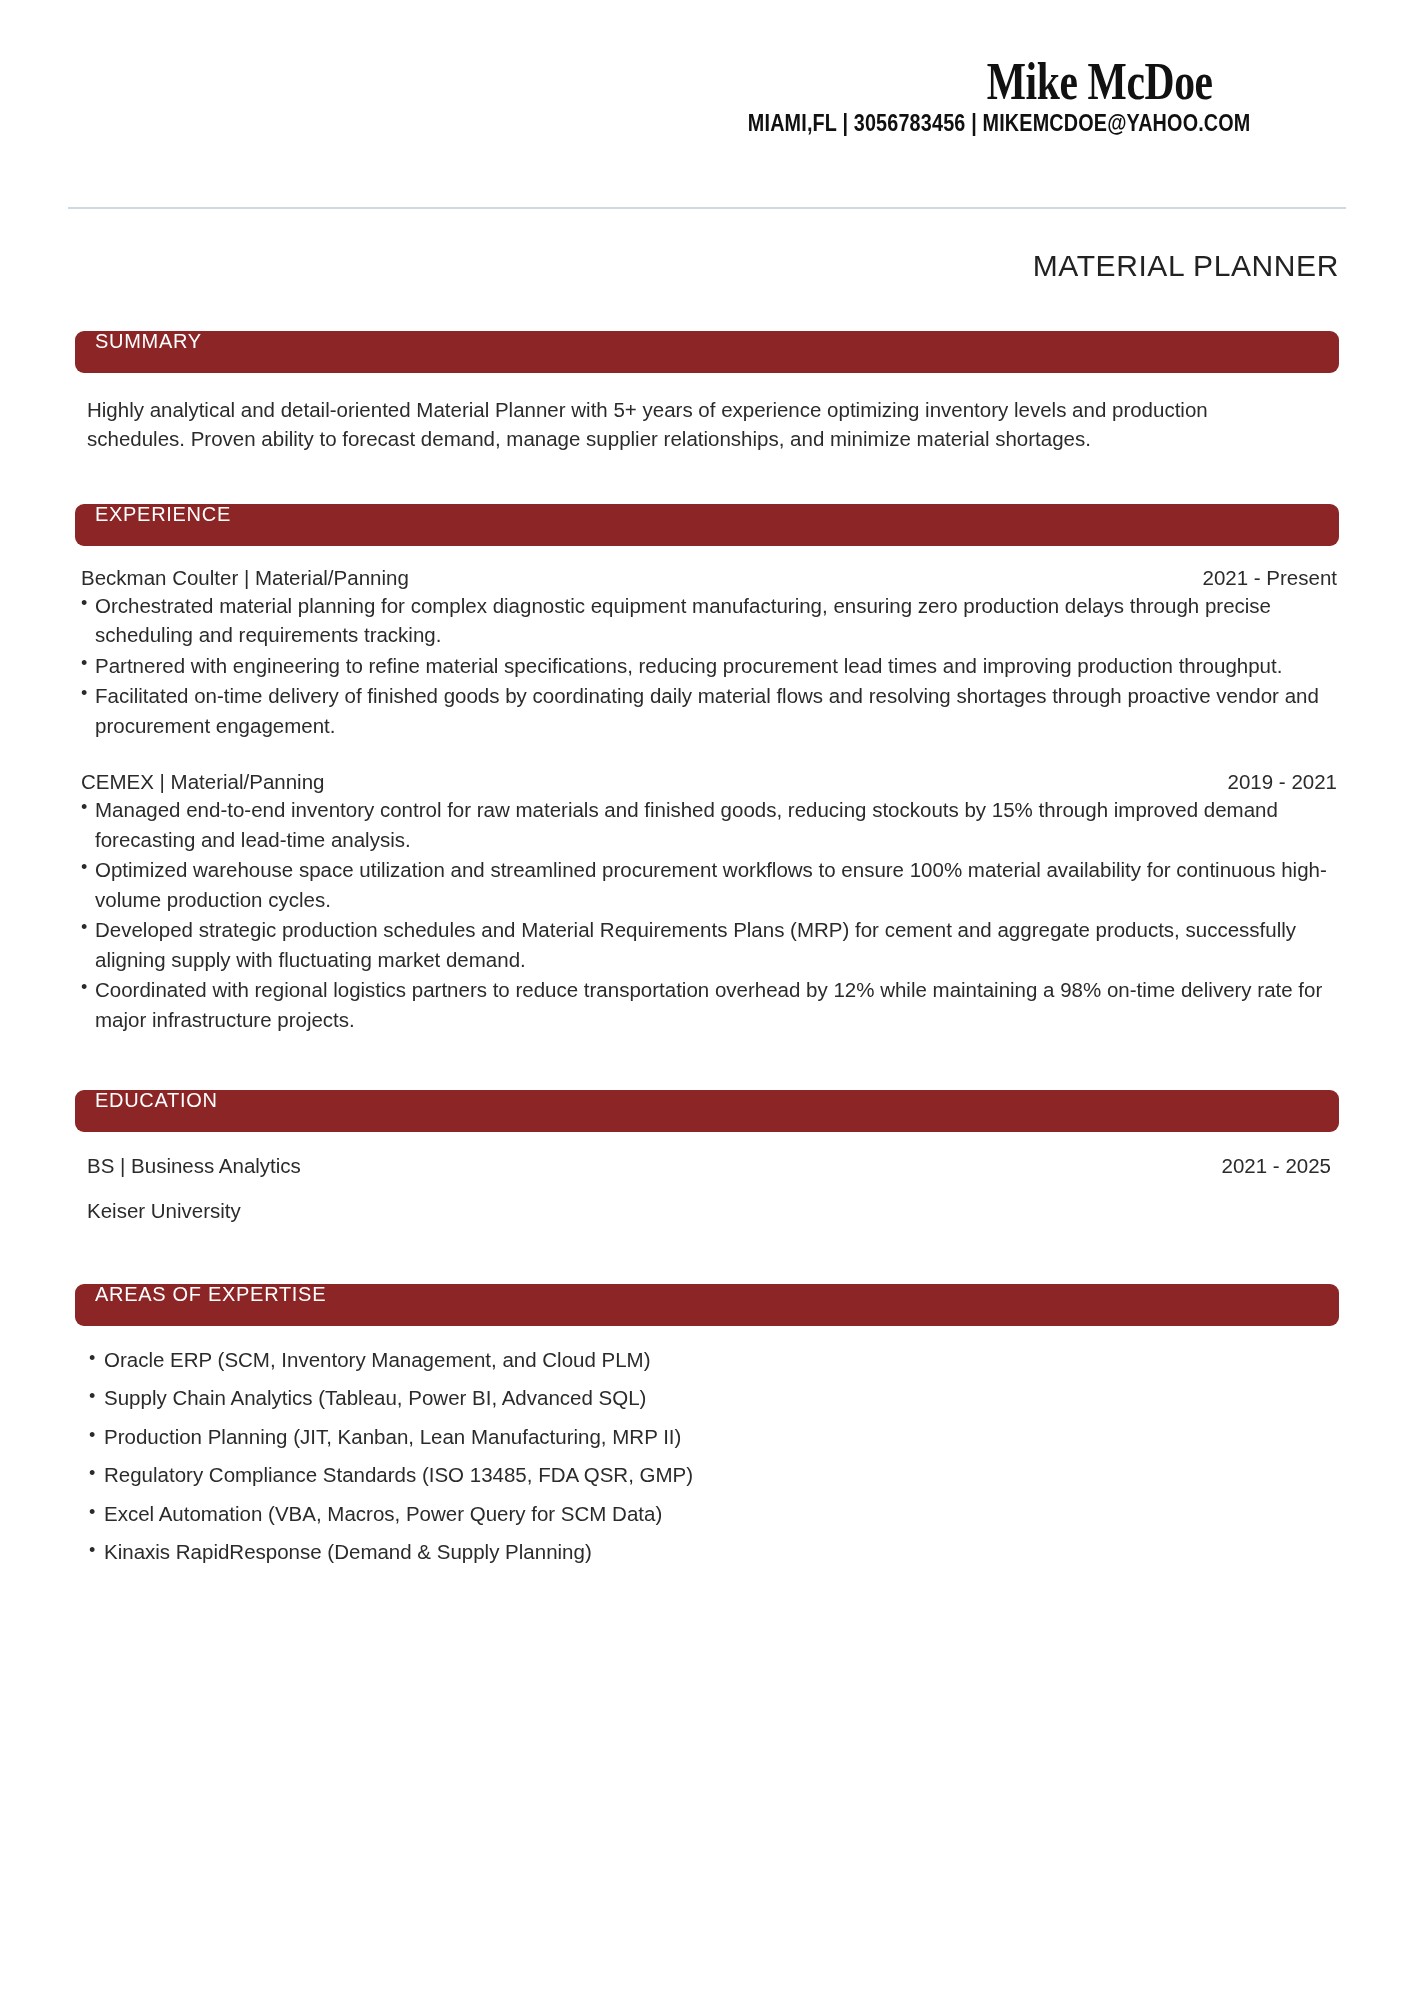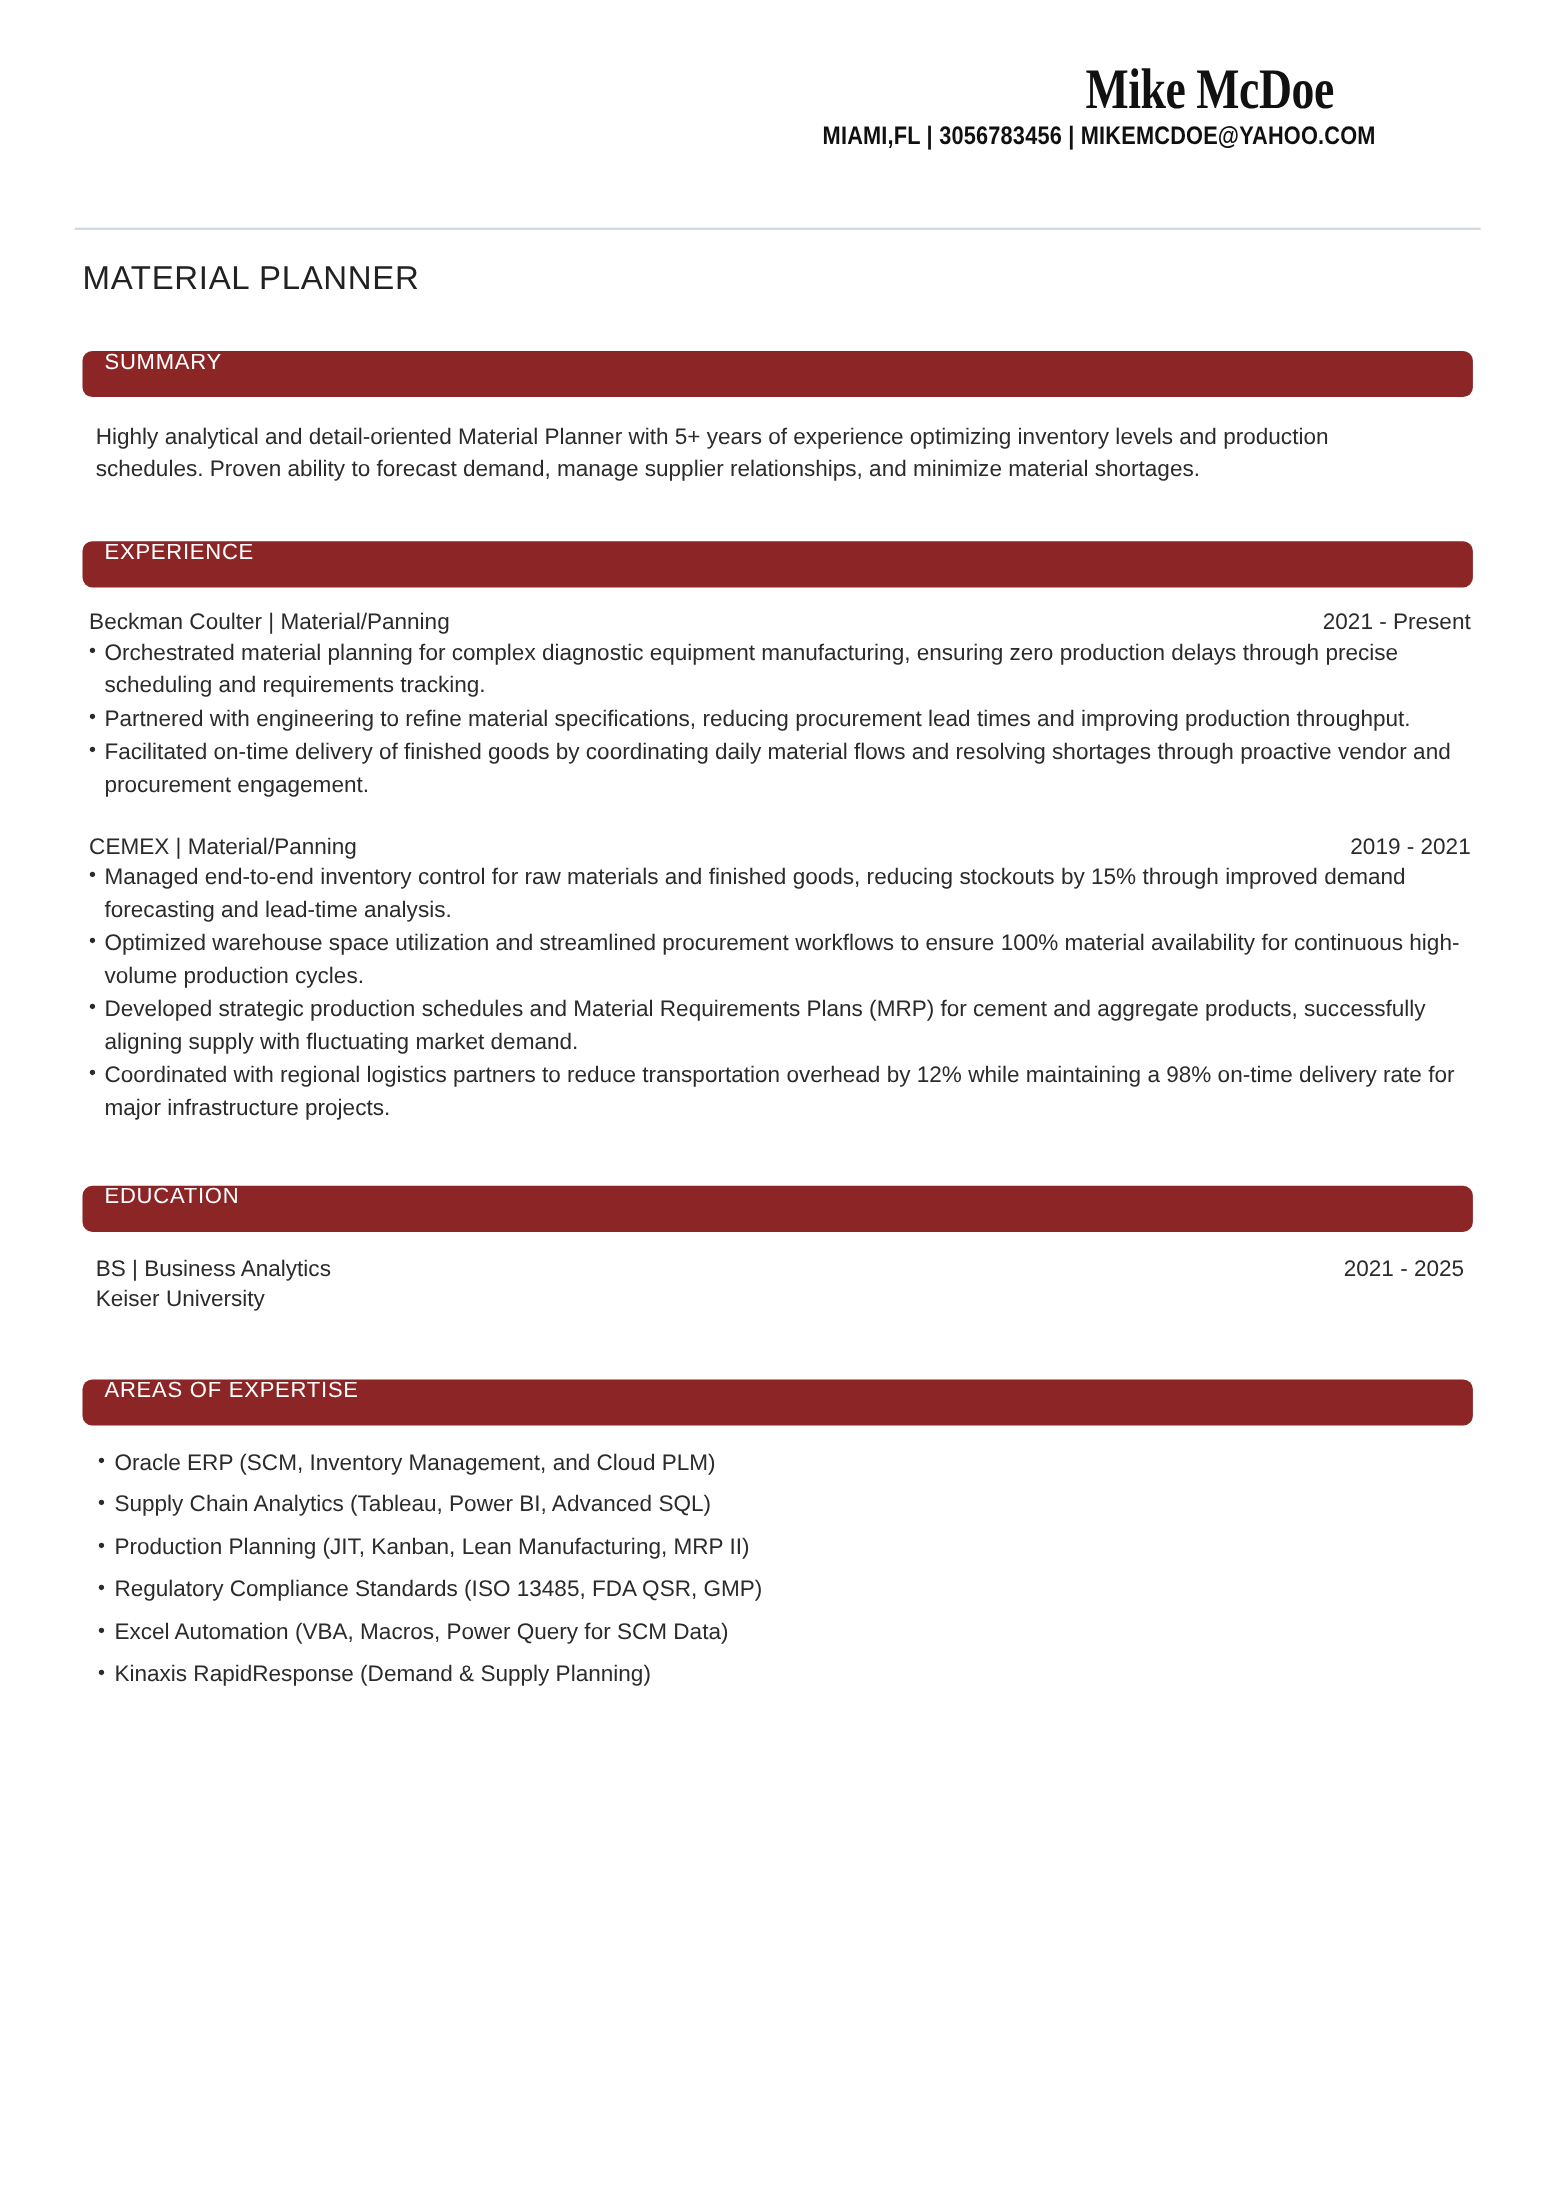--- a/index.html
+++ b/index.html
@@ -54,25 +54,25 @@
 
   .rule {
     height: 2px;
     background: #cdd8e1;
     margin-top: 70px;
     margin-left: -7px;
     margin-right: -7px;
   }
 
   .job-title-line {
-    text-align: left;
+    text-align: right;
     font-size: 30px;
     color: #222222;
     letter-spacing: 0.6px;
-    margin-top: 28px;
+    margin-top: 40px;
     font-weight: normal;
   }
 
   
   .section {
     margin-top: 0;
   }
   .bar {
     background: #8b2526;
     border-radius: 9px;
@@ -146,21 +146,21 @@
   .edu-head {
     display: flex;
     justify-content: space-between;
     align-items: baseline;
     font-size: 20.5px;
     color: #2b2b2b;
   }
   .edu-school {
     font-size: 20.5px;
     color: #2b2b2b;
-    margin-top: 1px;
+    margin-top: 19px;
     line-height: 1.38;
   }
 
   
   .skills {
     list-style: none;
     margin: 24px 0 0 0;
     padding: 0 0 0 12px;
   }
   .skills li {

